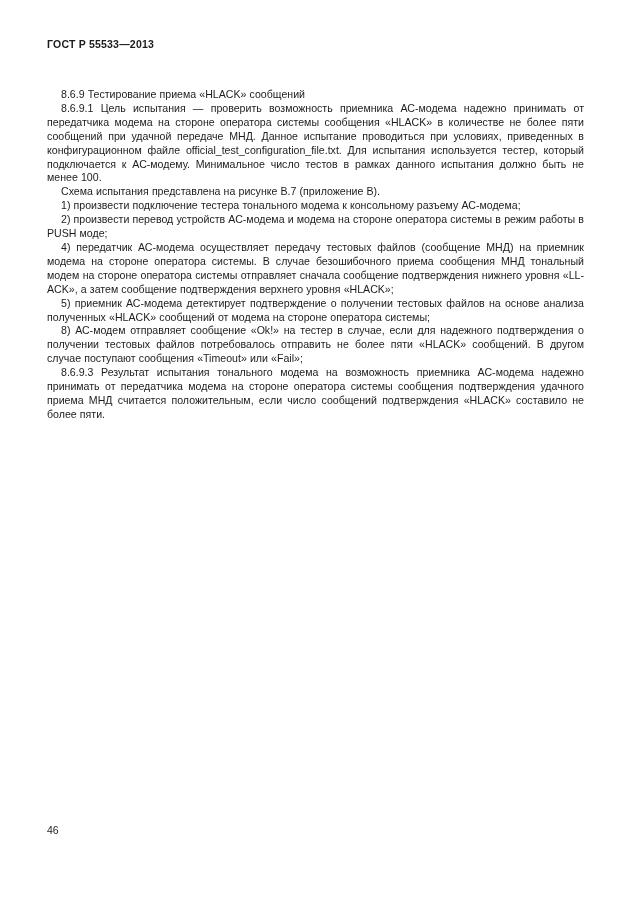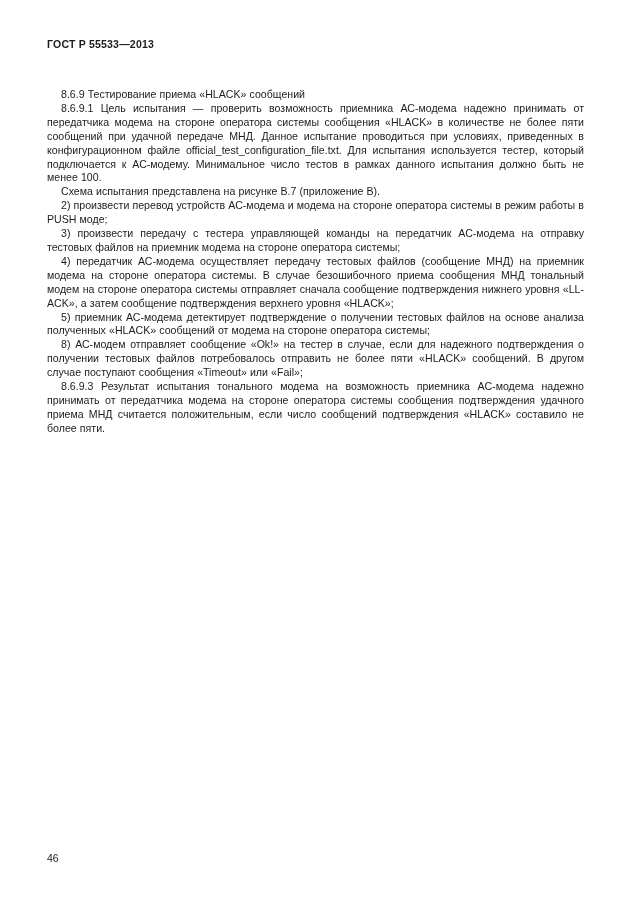--- a/index.html
+++ b/index.html
@@ -38,36 +38,35 @@
     line-height: 13.9px;
     text-align: justify;
     text-indent: 14px;
     word-spacing: 0.2px;
   }
   .page-number {
     position: absolute;
     left: 47px;
     top: 824px;
     font-size: 10.5px;
-    margin-top: 28px;
   }
 </style>
 </head>
 <body>
 
 <div class="page">
 
   <div class="doc-header">ГОСТ Р 55533—2013</div>
 
   <div class="content">
     <p>8.6.9 Тестирование приема «HLACK» сообщений</p>
     <p>8.6.9.1 Цель испытания — проверить возможность приемника АС-модема надежно принимать от передатчика модема на стороне оператора системы сообщения «HLACK» в количестве не более пяти сообщений при удачной передаче МНД. Данное испытание проводиться при условиях, приведенных в конфигурационном файле official_test_configuration_file.txt. Для испытания используется тестер, который подключается к АС-модему. Минимальное число тестов в рамках данного испытания должно быть не менее 100.</p>
     <p>Схема испытания представлена на рисунке В.7 (приложение В).</p>
+    <p>1) произвести подключение тестера тонального модема к консольному разъему АС-модема;</p>
     <p>2) произвести перевод устройств АС-модема и модема на стороне оператора системы в режим работы в PUSH моде;</p>
-    <p>3) произвести передачу с тестера управляющей команды на передатчик АС-модема на отправку тестовых файлов на приемник модема на стороне оператора системы;</p>
     <p>4) передатчик АС-модема осуществляет передачу тестовых файлов (сообщение МНД) на приемник модема на стороне оператора системы. В случае безошибочного приема сообщения МНД тональный модем на стороне оператора системы отправляет сначала сообщение подтверждения нижнего уровня «LL-ACK», а затем сообщение подтверждения верхнего уровня «HLACK»;</p>
     <p>5) приемник АС-модема детектирует подтверждение о получении тестовых файлов на основе анализа полученных «HLACK» сообщений от модема на стороне оператора системы;</p>
     <p>8) АС-модем отправляет сообщение «Ok!» на тестер в случае, если для надежного подтверждения о получении тестовых файлов потребовалось отправить не более пяти «HLACK» сообщений. В другом случае поступают сообщения «Timeout» или «Fail»;</p>
     <p>8.6.9.3 Результат испытания тонального модема на возможность приемника АС-модема надежно принимать от передатчика модема на стороне оператора системы сообщения подтверждения удачного приема МНД считается положительным, если число сообщений подтверждения «HLACK» составило не более пяти.</p>
   </div>
 
   <div class="page-number">46</div>
 
 </div>
 

